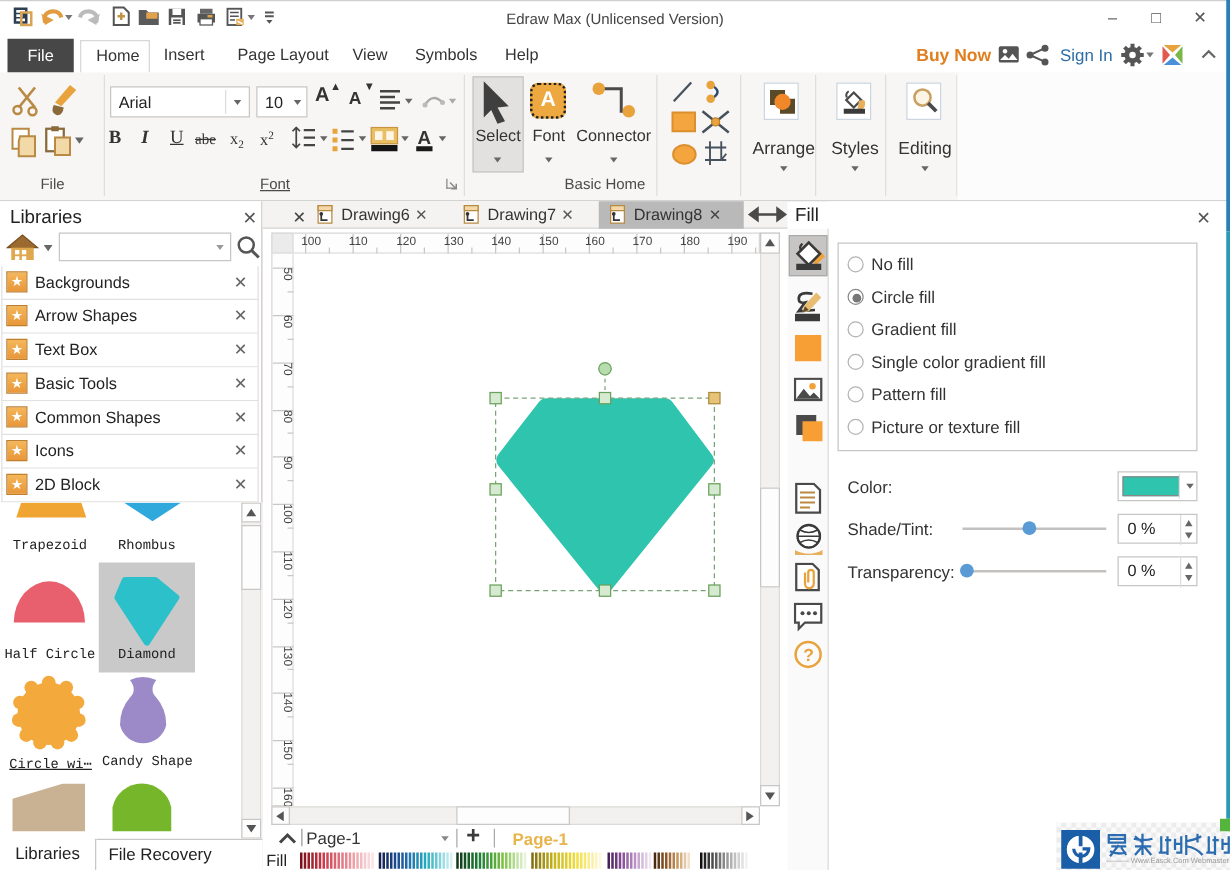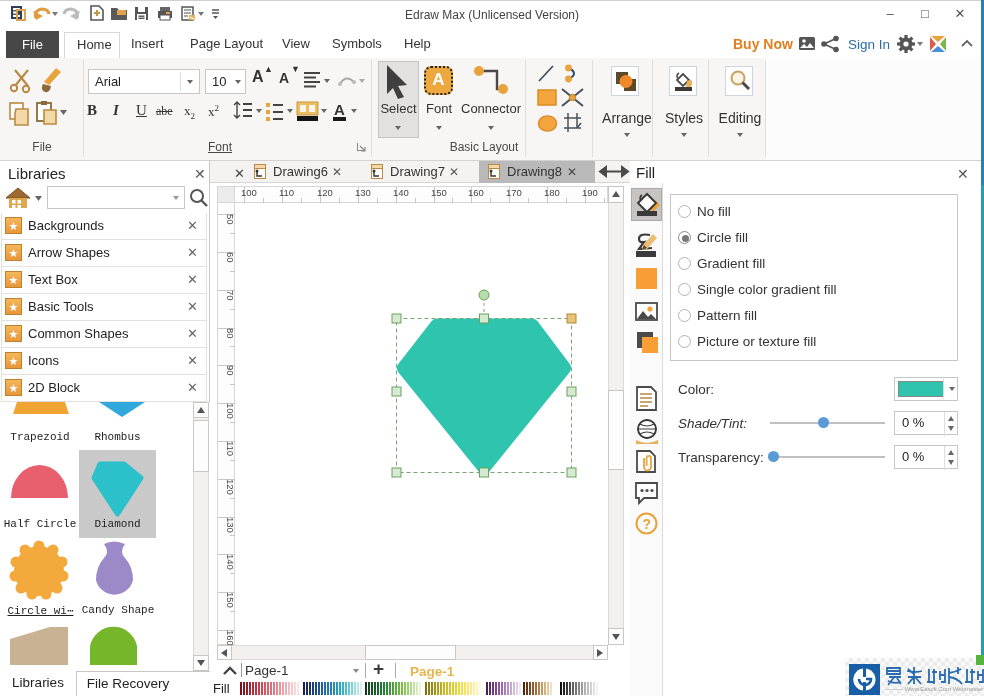--- a/index.html
+++ b/index.html
@@ -155,21 +155,21 @@
 <div class="abs rsep" style="left:83px;"></div>
 <div class="abs rsep" style="left:371px;"></div>
 <div class="abs rsep" style="left:525px;"></div>
 <div class="abs rsep" style="left:592px;"></div>
 <div class="abs rsep" style="left:652px;"></div>
 <div class="abs rsep" style="left:708px;"></div>
 <div class="abs rsep" style="left:765px;"></div>
 <div class="abs" style="left:766px;top:58px;width:215px;height:102px;background:#fcfcfc;"></div>
 <div class="abs glabel" style="left:10px; width:64px;">File</div>
 <div class="abs glabel" style="left:170px; width:100px;text-decoration:underline;">Font</div>
-<div class="abs glabel" style="left:420px; width:128px;">Basic Layout</div>
+<div class="abs glabel" style="left:420px; width:128px;">Basic Home</div>
 <div class="abs" id="ribbon-file" style="left:0;top:58px;width:83px;height:103px;">
 <svg width="83" height="103">
 
   <g stroke="#b98a43" fill="none" stroke-width="2.2">
     <path d="M15 12 L28 28"></path>
         <path d="M28 12 L15 28"></path>
   </g>
   <circle cx="14" cy="30" r="3.2" fill="none" stroke="#b98a43" stroke-width="2"></circle>
   <circle cx="26" cy="31" r="3.2" fill="none" stroke="#b98a43" stroke-width="2"></circle>
 
@@ -735,21 +735,21 @@
   <div class="radio" style="top:152px;"></div>
     <div class="fieldlabel abs" style="left:34px;top:151px;">Picture or texture fill</div>
 
   <div class="fieldlabel abs" style="left:15px;top:199px;">Color:</div>
   <div class="abs" style="left:231px;top:194px;width:64px;height:24px;border:1px solid #c8c6c4;background:#fff;">
     <div style="position:absolute;left:3px;top:3px;width:46px;height:16px;background:#2ec4ad;border:1px solid #888;"></div>
     <div style="position:absolute;right:2px;top:9px;" class="darr"></div>
     <div style="position:absolute;right:13px;top:1px;width:1px;height:20px;background:#ddd;"></div>
   </div>
 
-  <div class="fieldlabel abs" style="left:15px;top:233px;font-style:italic;">Shade/Tint:</div>
+  <div class="fieldlabel abs" style="left:15px;top:233px;">Shade/Tint:</div>
   <div class="slider-track" style="left:107px;top:239px;width:115px;"></div>
   <div class="slider-dot" style="left:155px;top:234px;"></div>
   <div class="spin" style="top:228px;">
       <span style="position:absolute;left:7px;top:3px;">0 %</span>
     <div style="position:absolute;right:0;top:0;width:13px;height:24px;border-left:1px solid #ddd;"></div>
     <div style="position:absolute;right:3px;top:4px;width:0;height:0;border-left:3.5px solid transparent;border-right:3.5px solid transparent;border-bottom:5px solid #666;"></div>
     <div style="position:absolute;right:3px;top:14px;width:0;height:0;border-left:3.5px solid transparent;border-right:3.5px solid transparent;border-top:5px solid #666;"></div>
   </div>
 
   <div class="fieldlabel abs" style="left:15px;top:267px;">Transparency:</div>

